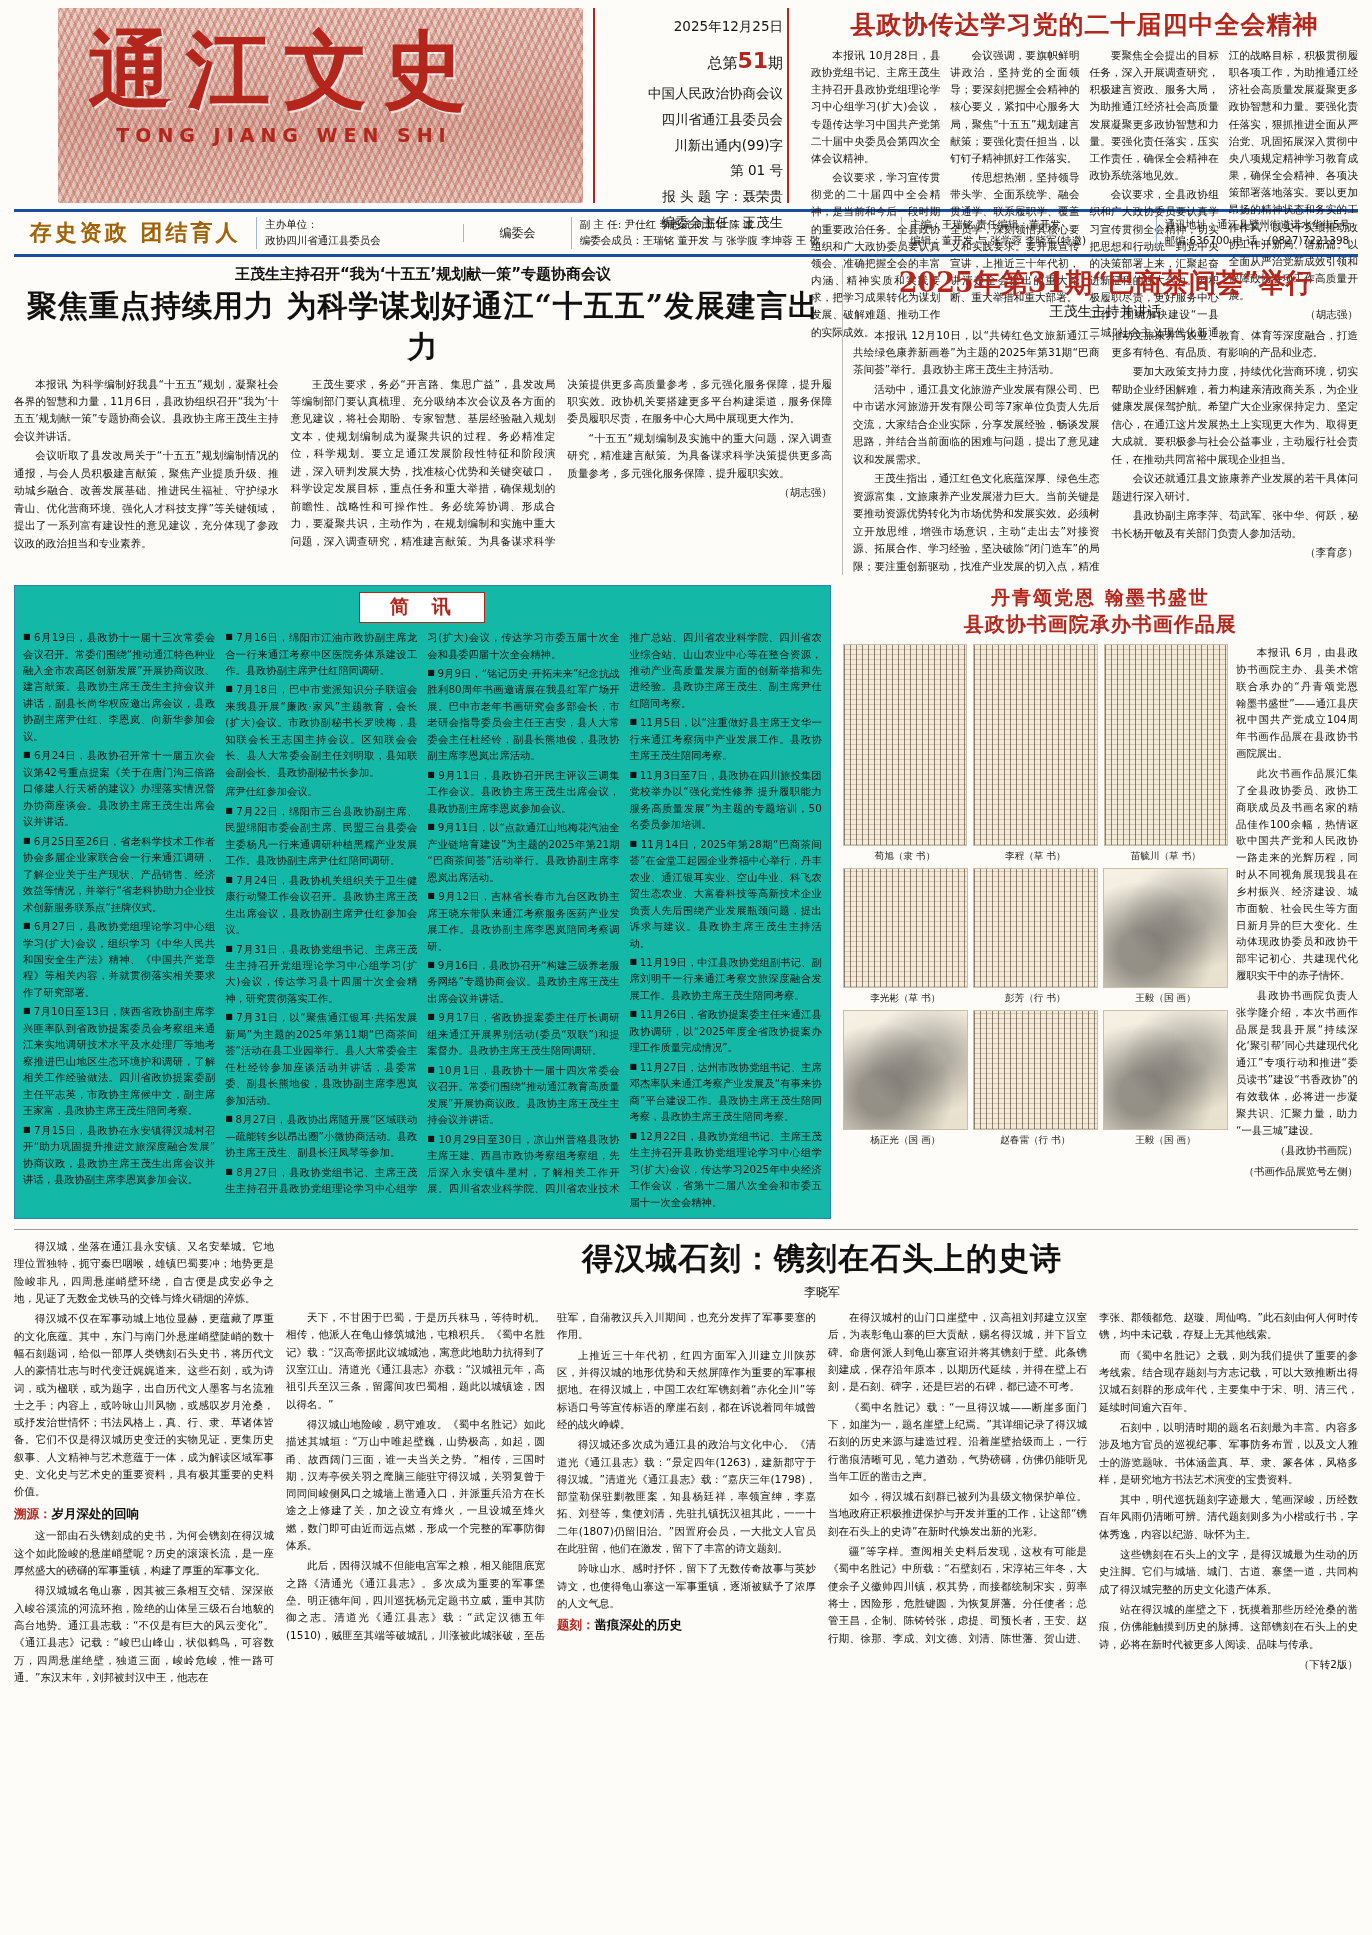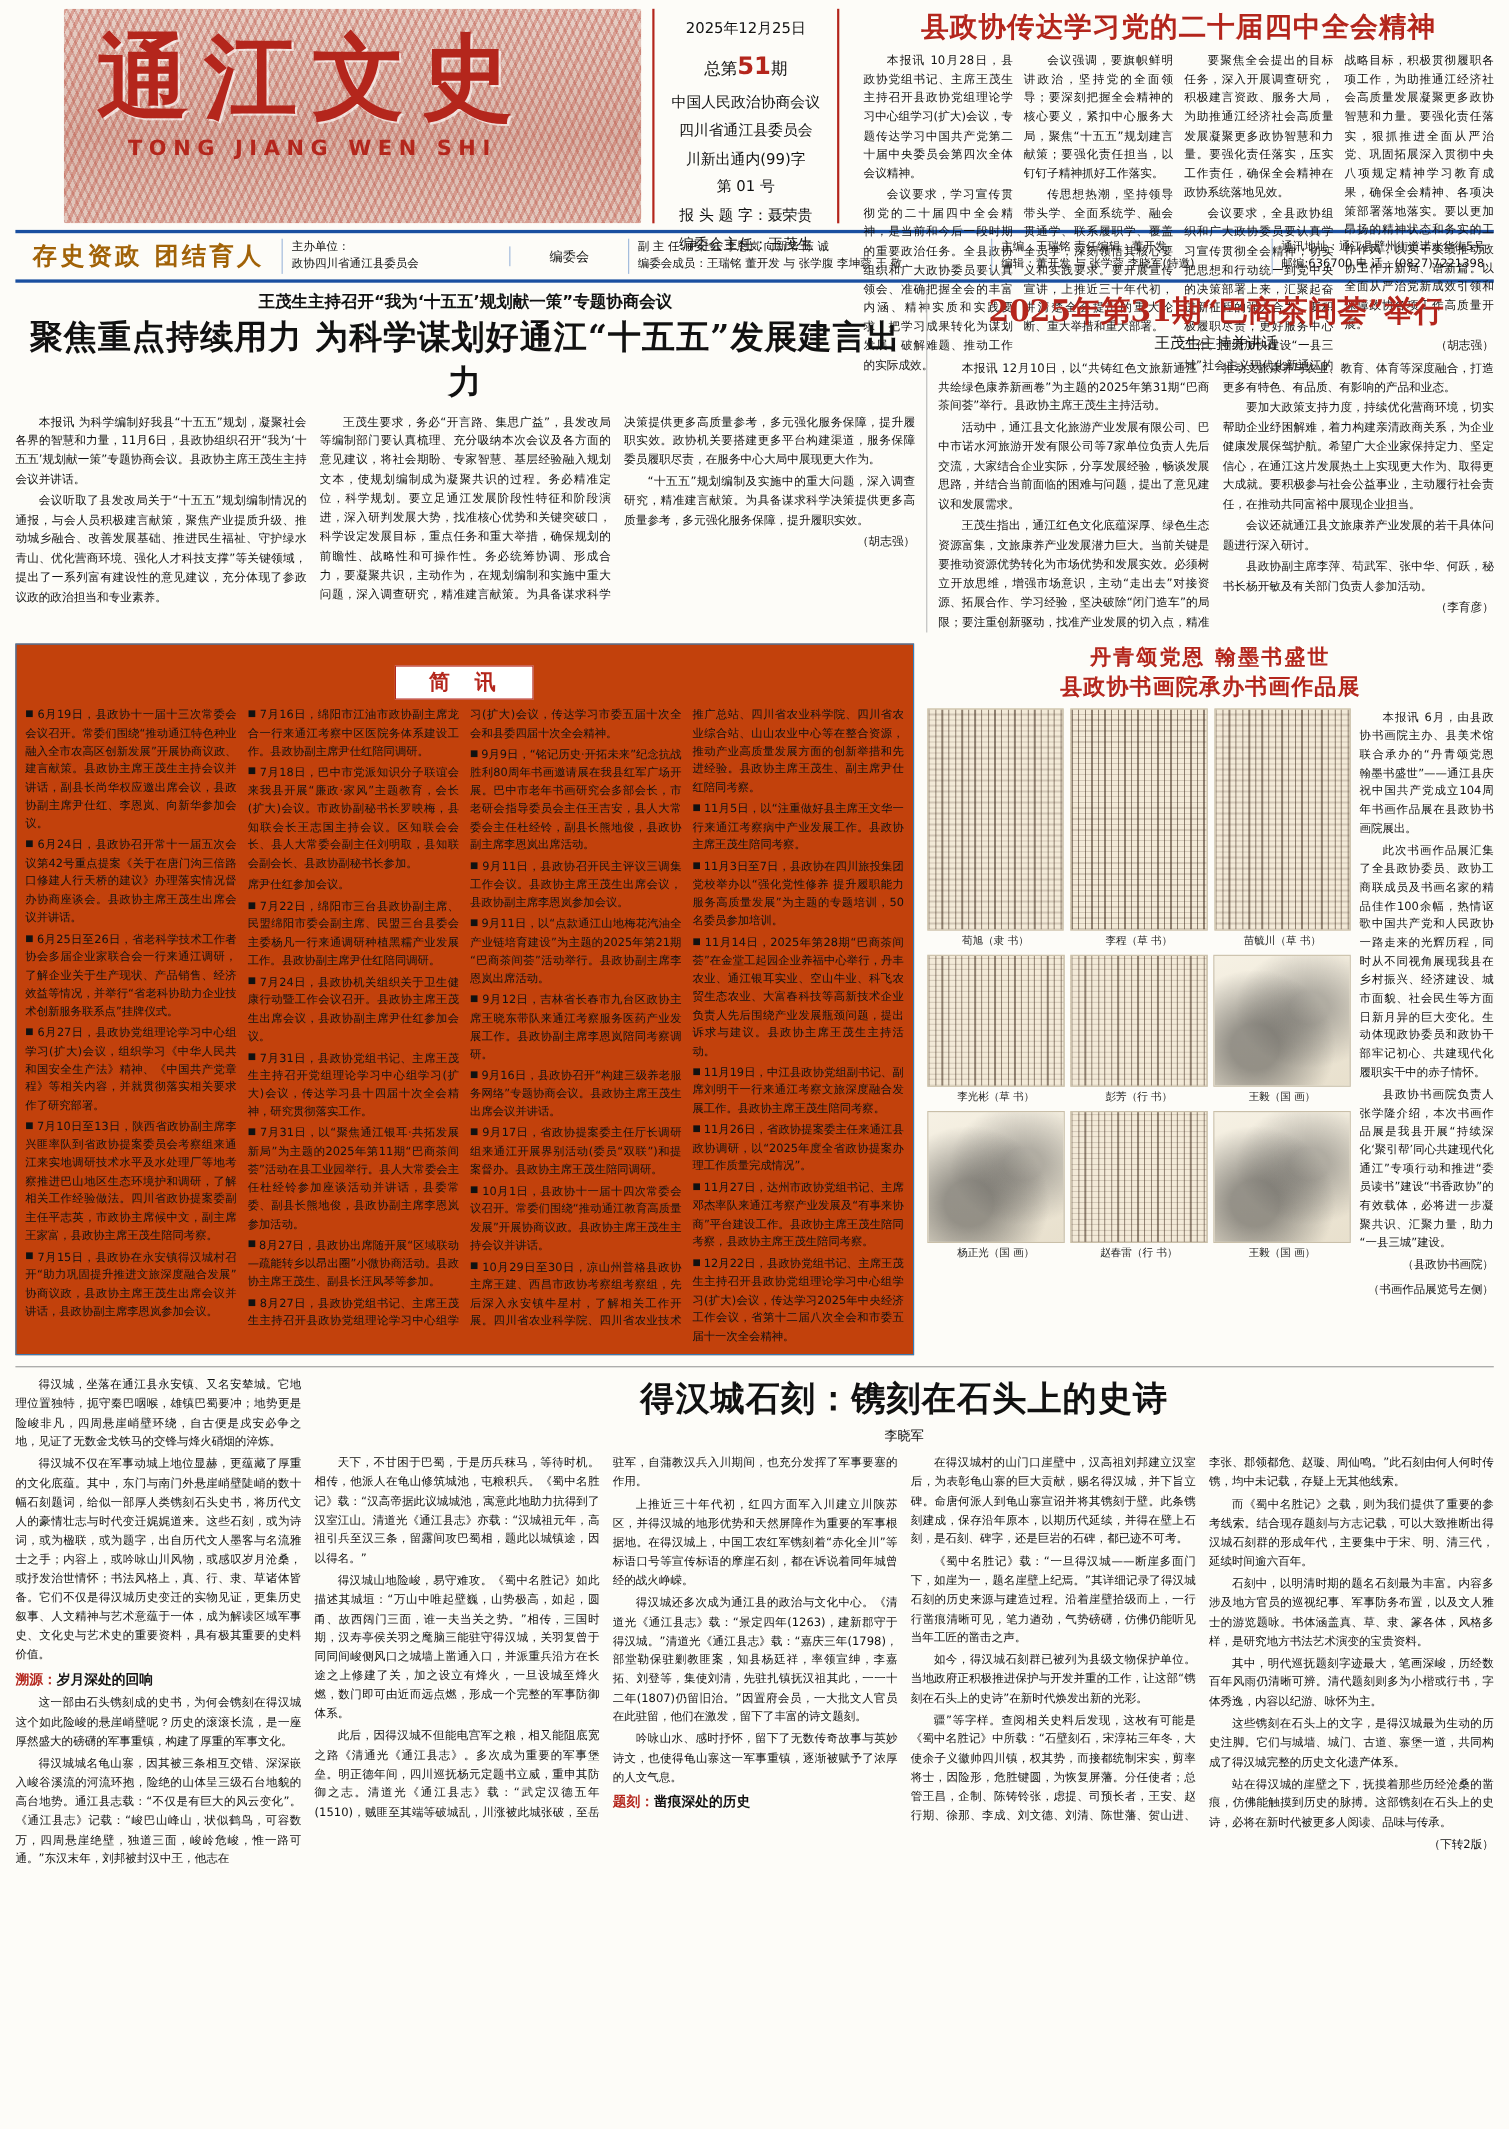--- a/index.html
+++ b/index.html
@@ -23,22 +23,22 @@
   .mh-title{position:absolute;left:6px;top:18px;width:440px;text-align:center;}
   .mh-title .cn{
     font-family:"DejaVu Serif","Liberation Serif",serif;
     font-weight:700;font-size:84px;letter-spacing:14px;color:#b4261c;
     text-shadow:2px 2px 0 rgba(255,255,255,.65);
     line-height:1.05;
   }
   .mh-title .en{
     margin-top:10px;font-size:19px;letter-spacing:6px;color:#b4261c;font-weight:700;
   }
-  .mh-mid{width:170px;border-left:2px solid #b4261c;border-right:2px solid #b4261c;margin:0 10px;
-          display:flex;flex-direction:column;align-items:center;justify-content:flex-start;padding:6px 4px;box-sizing:border-box;}
+  .mh-mid{width:196px;border-left:2px solid #b4261c;border-right:2px solid #b4261c;margin:0 10px;
+          display:flex;flex-direction:column;align-items:flex-end;justify-content:flex-start;padding:6px 4px;box-sizing:border-box;}
   .mh-mid div{font-size:13.5px;line-height:1.9;color:#111;text-align:center;}
   .mh-mid .issue{font-size:15px;}
   .mh-mid .issue b{color:#b4261c;font-size:22px;}
   .mh-right{flex:1;padding-left:12px;}
   .mh-headline{
     color:#b4261c;font-weight:700;font-size:25px;text-align:center;
     font-family:"DejaVu Serif","Liberation Serif",serif;letter-spacing:1px;margin-bottom:6px;
   }
   .mh-cols{column-count:4;column-gap:10px;font-size:10.6px;line-height:1.62;text-align:justify;}
   .mh-cols p{margin:0 0 2px 0;text-indent:2em;}
@@ -74,21 +74,21 @@
   .r2-cols p{margin:0 0 2px 0;text-indent:2em;}
   .red-head{color:#b4261c;text-align:center;font-weight:700;font-size:27px;
     font-family:"DejaVu Serif","Liberation Serif",serif;margin-bottom:2px;}
   .r2r-sub{text-align:center;font-size:14px;margin-bottom:6px;}
   .r2r-cols{column-count:2;column-gap:12px;font-size:10.6px;line-height:1.65;text-align:justify;}
   .r2r-cols p{margin:0 0 2px 0;text-indent:2em;}
 
   
   .row3{display:flex;margin:10px 14px 0 14px;gap:12px;}
   .briefs{
-    flex:1.55;border:1px solid #2f7fbf;padding:19px 8px 8px 8px;box-sizing:border-box;background:#c2410c;
+    flex:1.55;border:1px solid #2f7fbf;padding:6px 8px 8px 8px;box-sizing:border-box;background:#14b8a6;
   }
   .briefs-title{
     width:120px;margin:0 auto 6px auto;border:1px solid #b4261c;text-align:center;color:#b4261c;
     font-weight:700;font-size:19px;letter-spacing:8px;padding:1px 0 2px 4px;
     font-family:"DejaVu Serif","Liberation Serif",serif;background:#fff;
   }
   .briefs-cols{column-count:4;column-gap:10px;font-size:10.3px;line-height:1.6;text-align:justify;}
   .briefs-cols p{margin:0 0 3px 0;text-indent:0;}
   .briefs-cols p:before{content:"■ ";color:#111;font-size:8px;vertical-align:2px;}
   .briefs-cols p.nb:before{content:"";}

